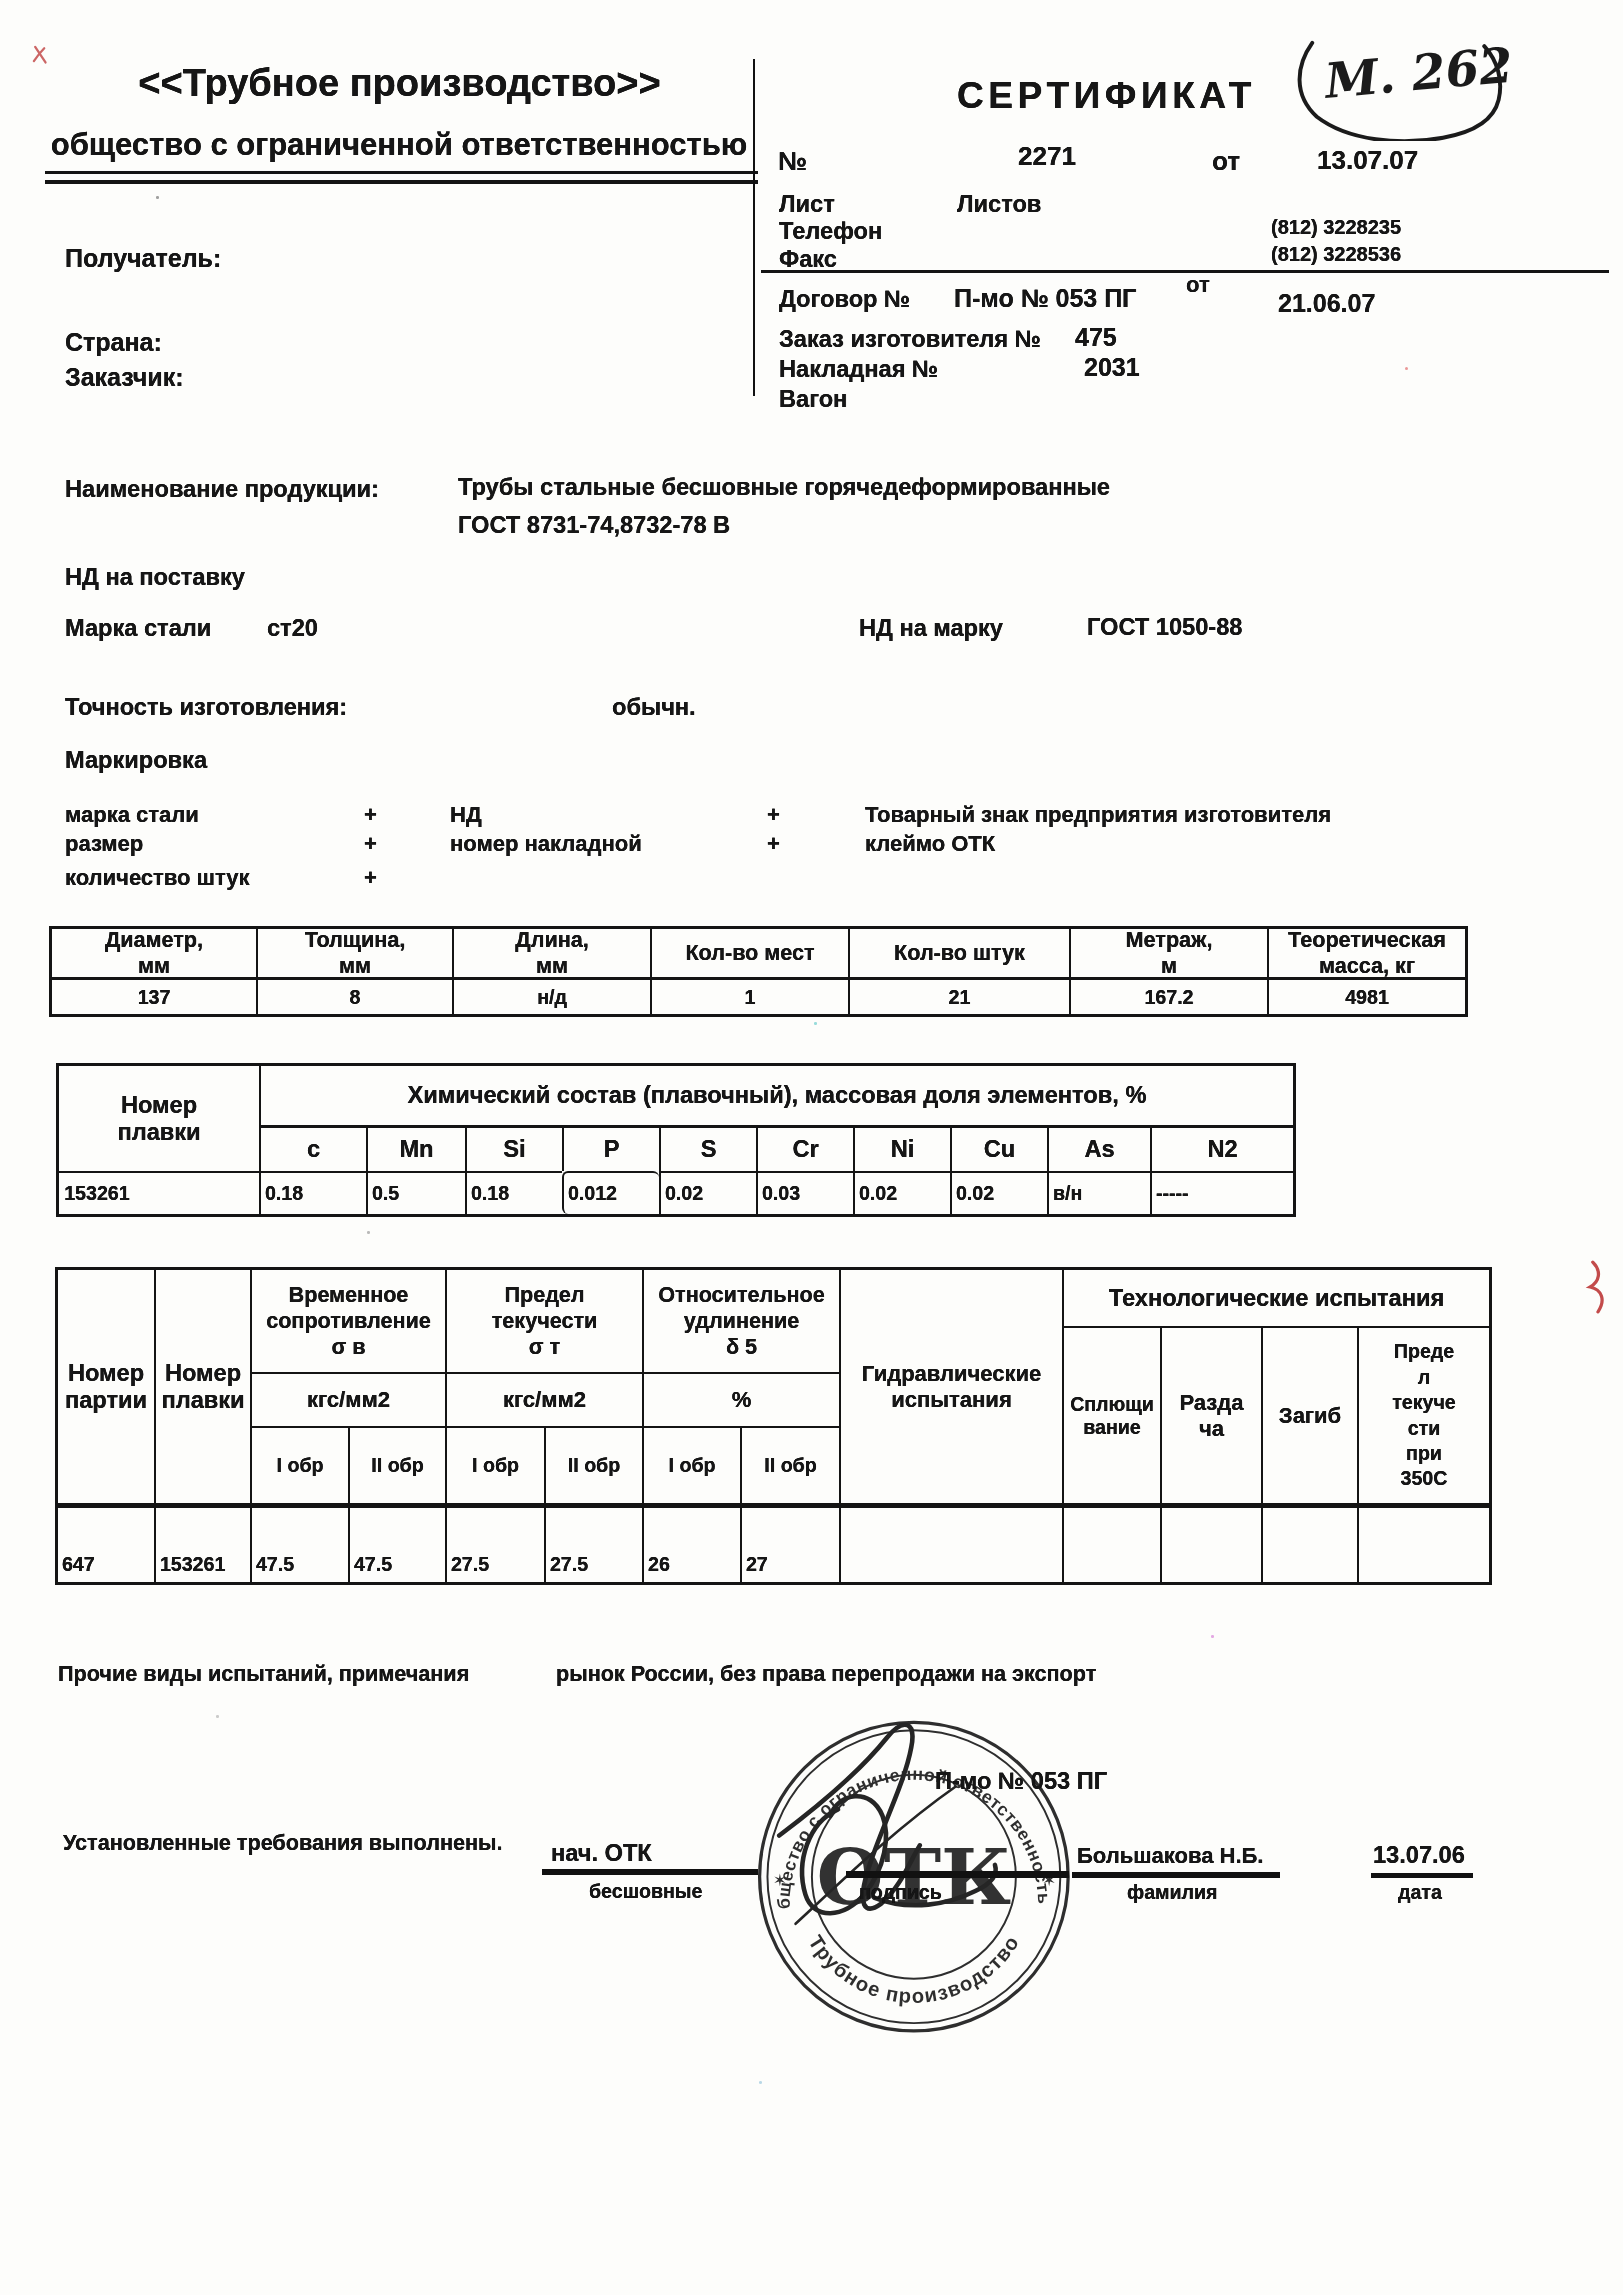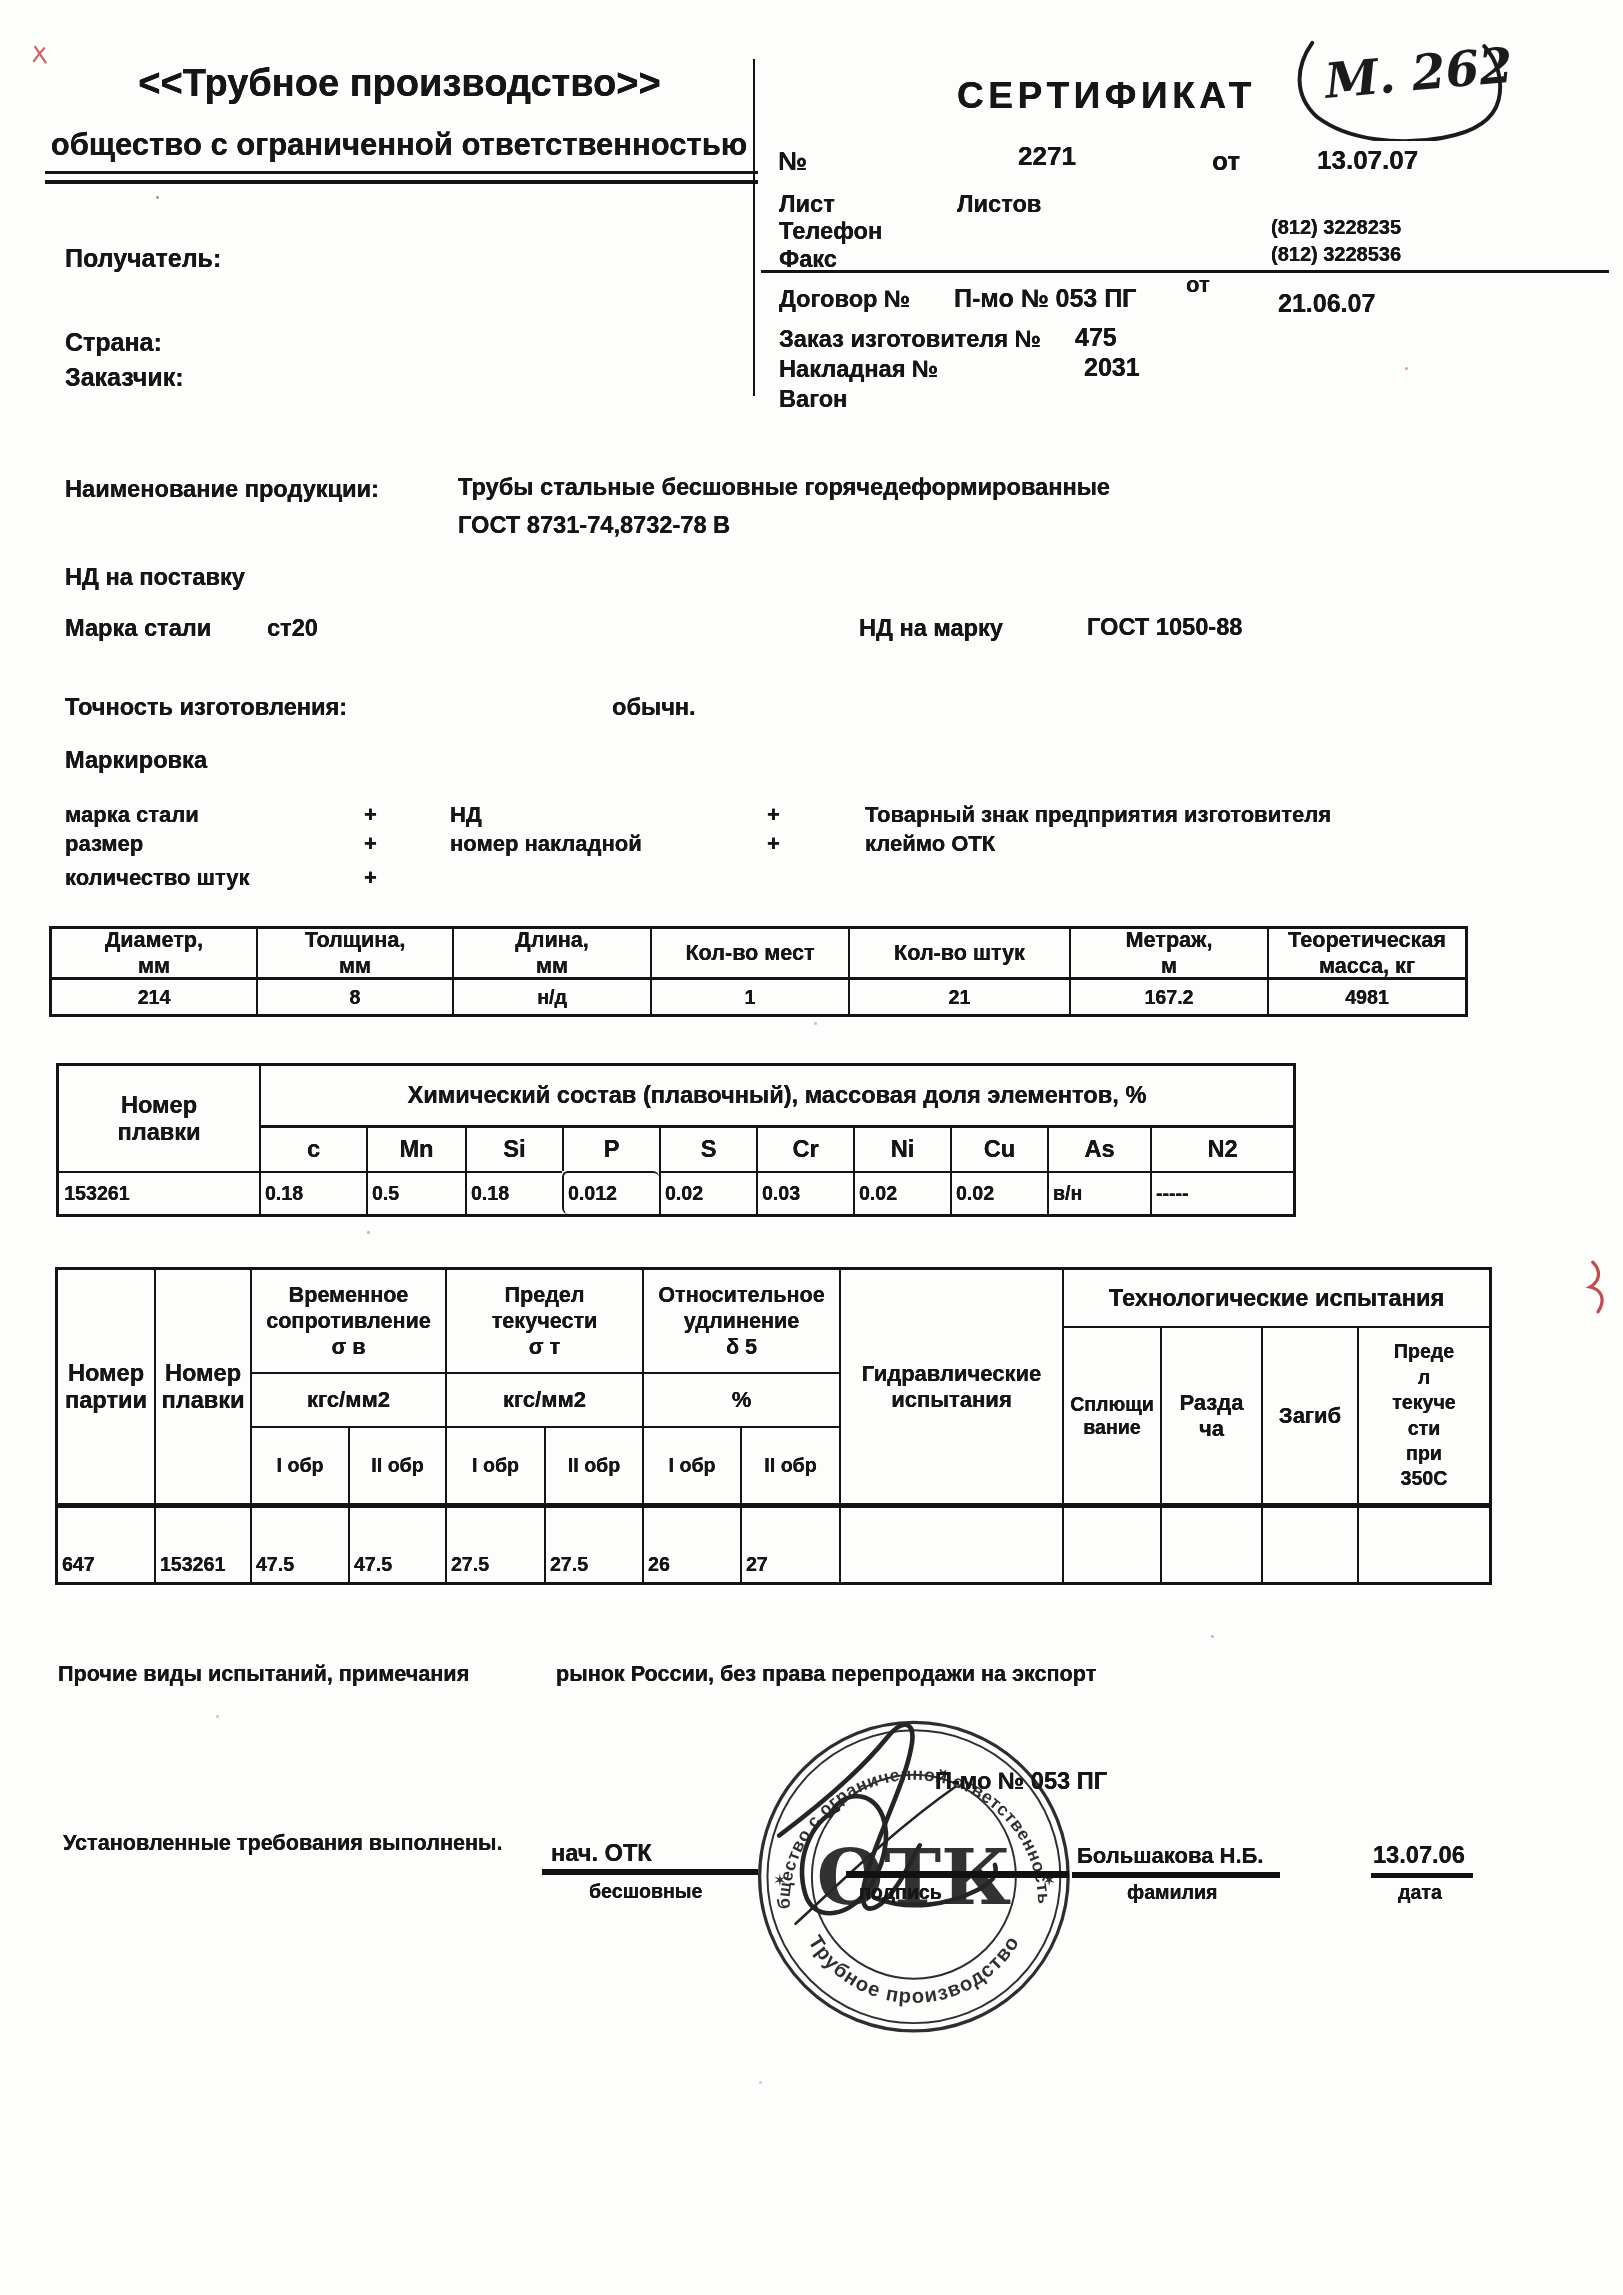--- a/index.html
+++ b/index.html
@@ -113,21 +113,21 @@
     <div class="cell f33 ink bl bb5">Толщина,
 мм</div>
     <div class="cell f33 ink bl bb5">Длина,
 мм</div>
     <div class="cell f33 ink bl bb5">Кол-во мест</div>
     <div class="cell f33 ink bl bb5">Кол-во штук</div>
     <div class="cell f33 ink bl bb5">Метраж,
 м</div>
     <div class="cell f33 ink bl bb5">Теоретическая
 масса, кг</div>
-    <div class="cell f30 ink">214</div>
+    <div class="cell f30 ink">137</div>
     <div class="cell f30 ink bl">8</div>
     <div class="cell f30 ink bl">н/д</div>
     <div class="cell f30 ink bl">1</div>
     <div class="cell f30 ink bl">21</div>
     <div class="cell f30 ink bl">167.2</div>
     <div class="cell f30 ink bl">4981</div>
   </div>
 
   <div class="tbl" style="left:56px;top:1063px;width:1234px;height:148px;grid-template-columns:200px 107px 99px 97px 97px 97px 97px 97px 97px 103px 1fr;grid-template-rows:62px 43px 1fr;">
     <div class="cell f36 ink" style="grid-area:1/1/3/2;">Номер

